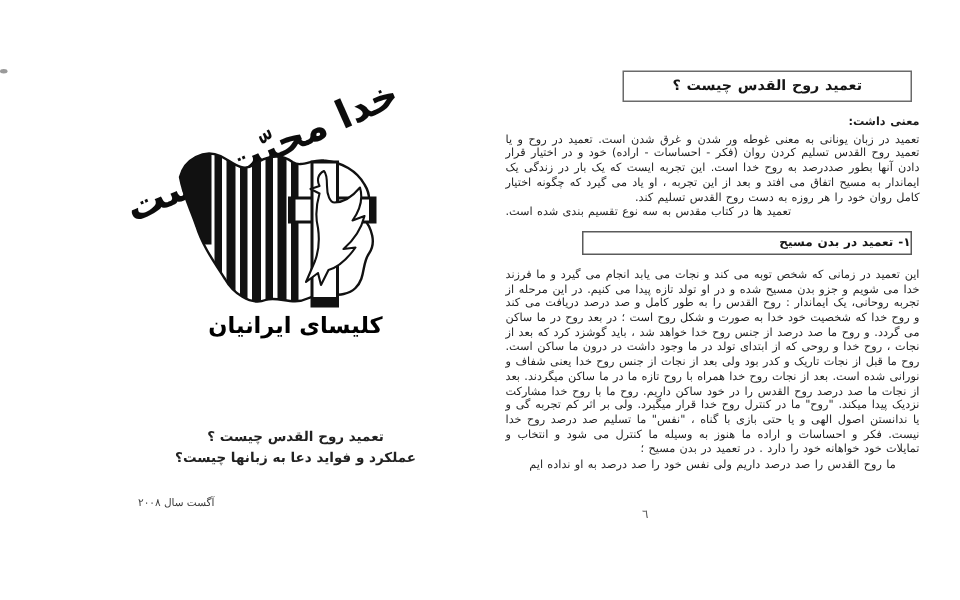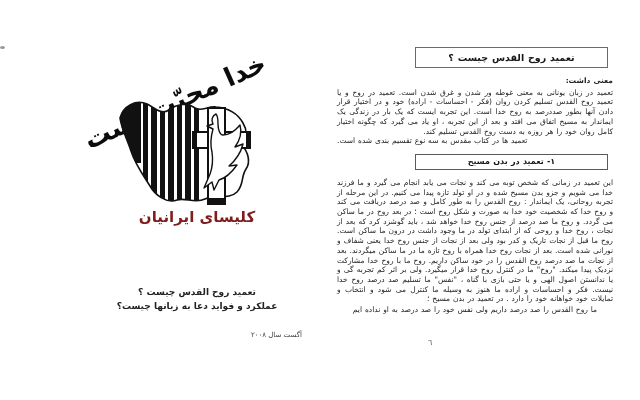--- a/index.html
+++ b/index.html
@@ -10,47 +10,47 @@
   
   .calligraphy{
     position:absolute;left:72px;top:86px;width:210px;height:40px;
     transform:rotate(-24deg);transform-origin:center;
     direction:rtl;text-align:center;font-weight:700;font-size:26px;color:#0c0c0c;
     letter-spacing:-1px;white-space:nowrap;
   }
   .logo{position:absolute;left:110px;top:94px;width:152px;height:118px;}
   .church-name{
     position:absolute;left:106px;top:208px;width:182px;
-    direction:rtl;text-align:center;font-weight:700;font-size:15px;color:#7f1d1d;
+    direction:rtl;text-align:center;font-weight:700;font-size:15px;color:#000000;
   }
   .cover-questions{
     position:absolute;left:92px;top:286px;width:210px;
     direction:rtl;text-align:center;font-weight:700;font-size:9px;line-height:13.5px;color:#222;
   }
   .pub-date{
     position:absolute;left:92px;top:331px;width:210px;
-    direction:rtl;text-align:right;font-size:7px;color:#3a3a3a;
+    direction:rtl;text-align:left;font-size:7px;color:#3a3a3a;
   }
   .speck{position:absolute;left:0;top:46px;width:5px;height:3px;background:#9a9a9a;border-radius:50%;}
   
   .right-page{
     position:absolute;left:337px;top:47px;width:276px;
     direction:rtl;font-size:7.5px;line-height:9.7px;color:#1f1f1f;
     text-align:right;word-spacing:0.5px;
   }
   .title-box{
     width:191px;height:19px;line-height:19px;margin:0 5px 0 auto;
     border:1px solid #6a6a6a;text-align:center;font-weight:700;font-size:9.5px;color:#151515;
   }
   .meaning-heading{font-weight:700;margin:8px 0 2px 0;}
   .para{text-align:justify;}
   .para-tail{text-align:left;}
   .section-box{
     width:191px;height:14px;line-height:14px;margin:8px 5px 8px auto;
-    border:1px solid #5a5a5a;text-align:center;font-weight:700;font-size:8px;color:#151515;
+    border:1px solid #5a5a5a;font-weight:700;font-size:8px;color:#151515;padding-left:27px;
   }
   .underline-line{margin-top:1px;text-align:center;}
   .page-num{position:absolute;left:428px;top:338px;font-size:8px;color:#5f5f5f;}
 </style>
 </head>
 <body>
 
 <div class="canvas">
 
   <div class="speck"></div>

